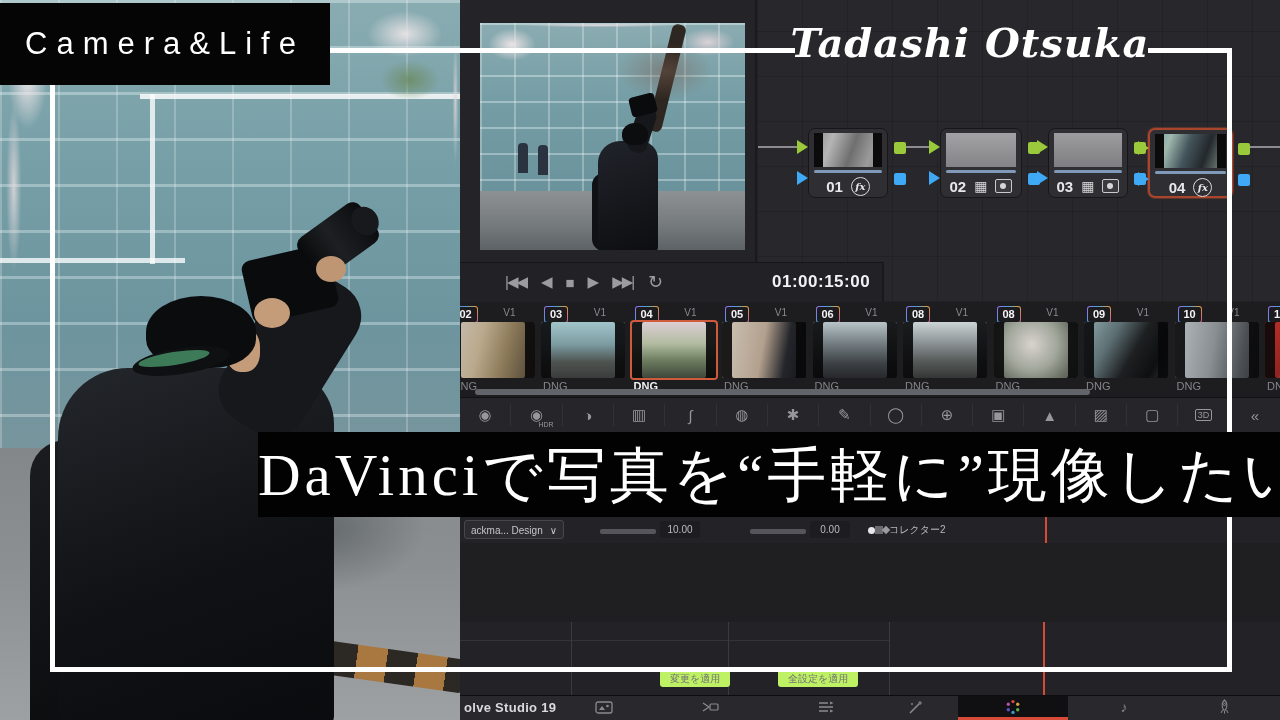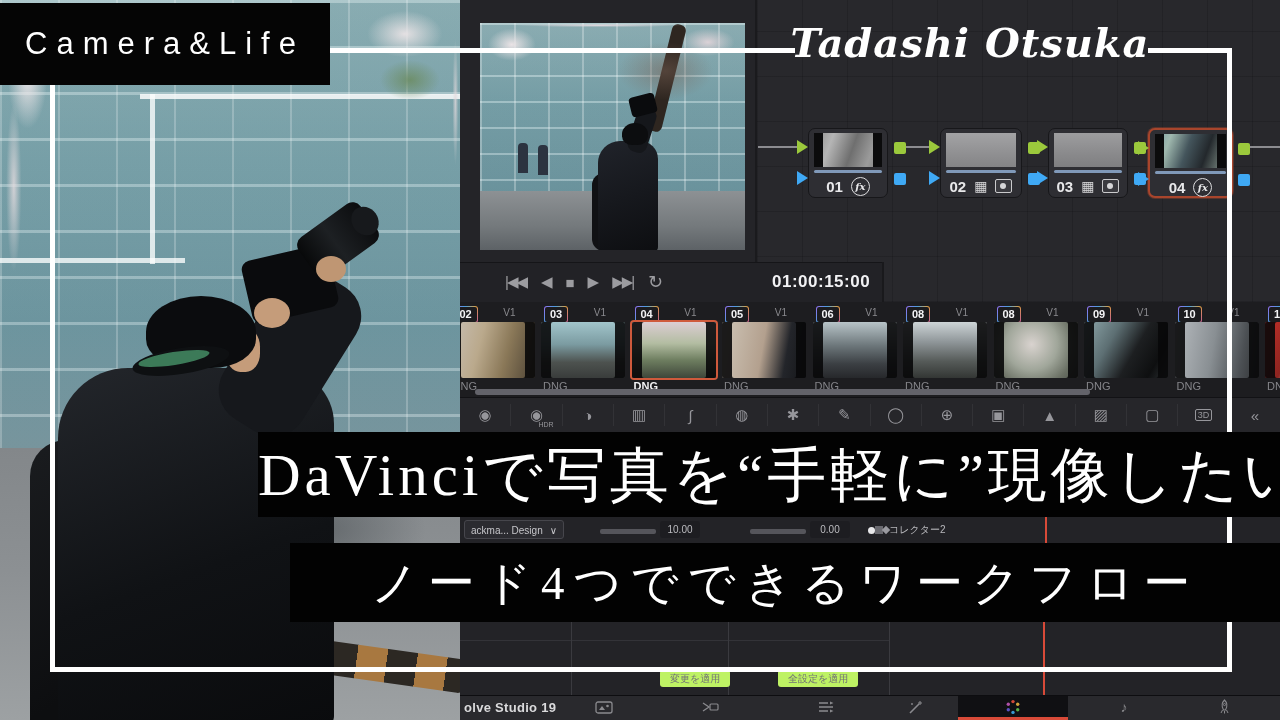--- a/index.html
+++ b/index.html
@@ -510,17 +510,16 @@
     <div class="abs pl-hand2"></div>
   </div>
 
   <div class="abs frame" style="left:50px;top:48px;width:745px;height:5px;"></div>
   <div class="abs frame" style="left:1148px;top:48px;width:84px;height:5px;"></div>
   <div class="abs frame" style="left:50px;top:48px;width:5px;height:624px;"></div>
   <div class="abs frame" style="left:1227px;top:48px;width:5px;height:624px;"></div>
   <div class="abs frame" style="left:50px;top:667px;width:1182px;height:5px;"></div>
 
   <div class="abs band band1">DaVinciで写真を“手軽に”現像したい</div>
-  <div class="abs band band2">ノード4つでできるワークフロー</div>
   <div class="abs author-script">Tadashi Otsuka</div>
   <div class="abs channel-box">Camera&amp;Life</div>
 
 </div>
 
 </body></html>

